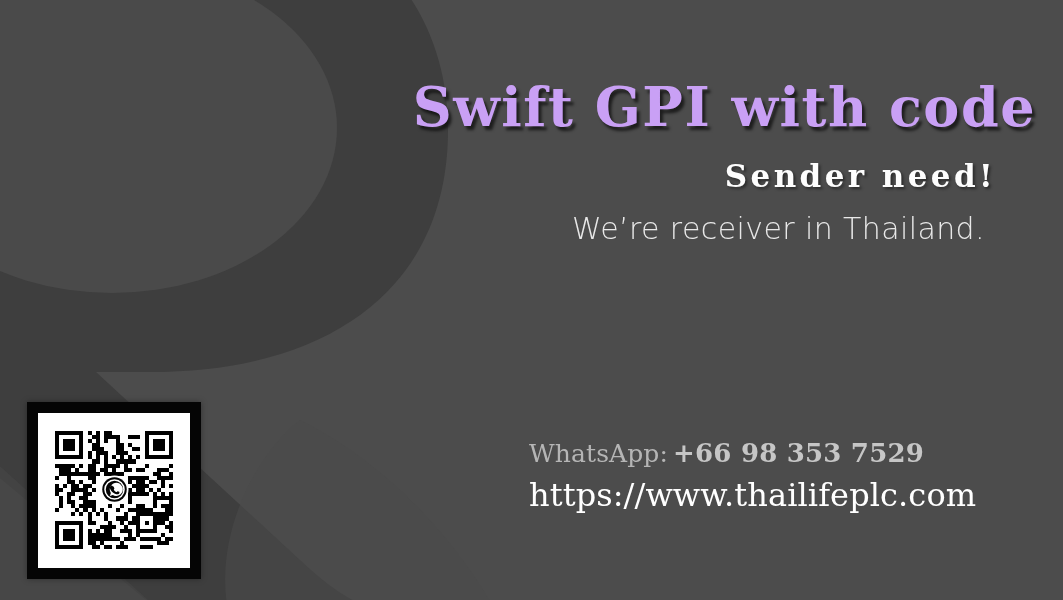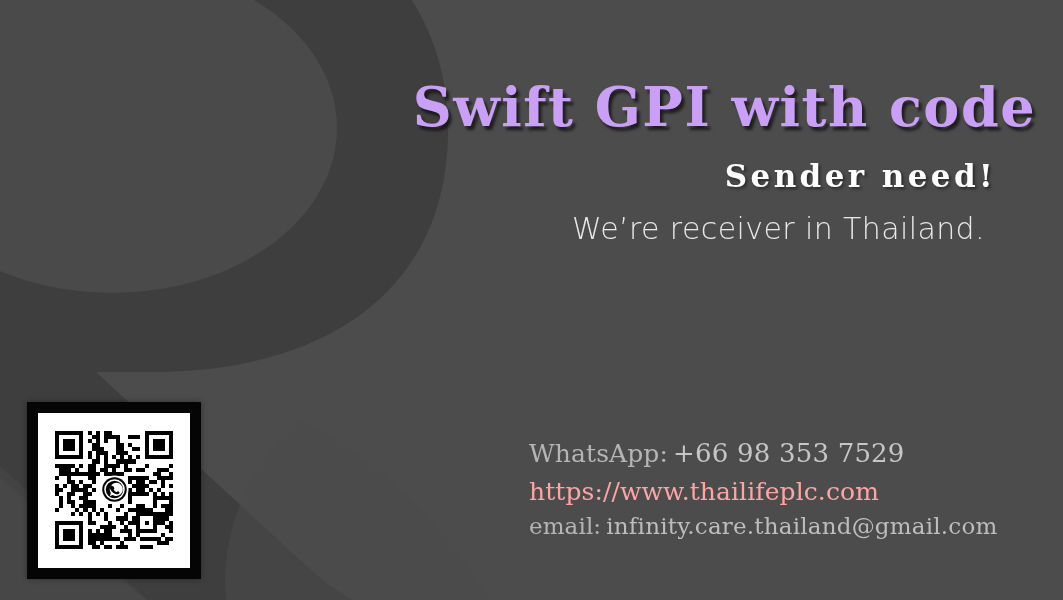--- a/index.html
+++ b/index.html
@@ -64,23 +64,23 @@
     color:#b9b9b9;
   }
   .c-line{
     display:block;
     white-space:nowrap;
     line-height:1.0;
   }
   .c-line.l1,.c-line.l2{margin-bottom:13px;}
   .c-line.l3{margin-bottom:11px;}
   .c-label{font-size:25px;font-weight:400;letter-spacing:.1px;color:#b5b5b5;}
-  .c-value{font-size:26px;font-weight:400;letter-spacing:.2px;color:#c6c6c6;}
+  .c-value{font-size:26px;font-weight:700;letter-spacing:.2px;color:#c6c6c6;}
   .c-line.l2 .c-value{font-size:27px;letter-spacing:.6px;}
-  .c-url{font-size:25px;color:#fca5a5;letter-spacing:.1px;}
+  .c-url{font-size:32px;color:#ffffff;letter-spacing:.1px;}
   .c-line.l4 .c-label{font-size:23px;}
   .c-line.l4 .c-value{font-size:23px;color:#bdbdbd;}
 
   
   #qr-block{
     position:absolute;
     left:27px;top:402px;
     width:174px;height:177px;
     background:#050505;
     box-shadow:0 0 6px rgba(0,0,0,.35);
@@ -136,24 +136,20 @@
   <div id="subtitle">Sender need!</div>
   <div id="tagline">We’re receiver in Thailand.</div>
 
   <div id="contact">
     <span class="c-line l1">
       <span class="c-label">WhatsApp:</span>
       <span class="c-value">+66 98 353 7529</span>
     </span>
     <span class="c-line l3">
       <span class="c-url">https://www.thailifeplc.com</span>
-    </span>
-    <span class="c-line l4">
-      <span class="c-label">email:</span>
-      <span class="c-value">infinity.care.thailand@gmail.com</span>
     </span>
   </div>
 
   <div id="qr-block">
     <div id="qr-inner">
       <svg id="qr-canvas" viewBox="0 0 29 29" shape-rendering="crispEdges" aria-hidden="true">
         <rect width="29" height="29" fill="#ffffff"></rect>
         <g fill="#000000" id="qr-mods">
             <rect x="0" y="0" width="1" height="1"></rect>
             <rect x="1" y="0" width="1" height="1"></rect>

